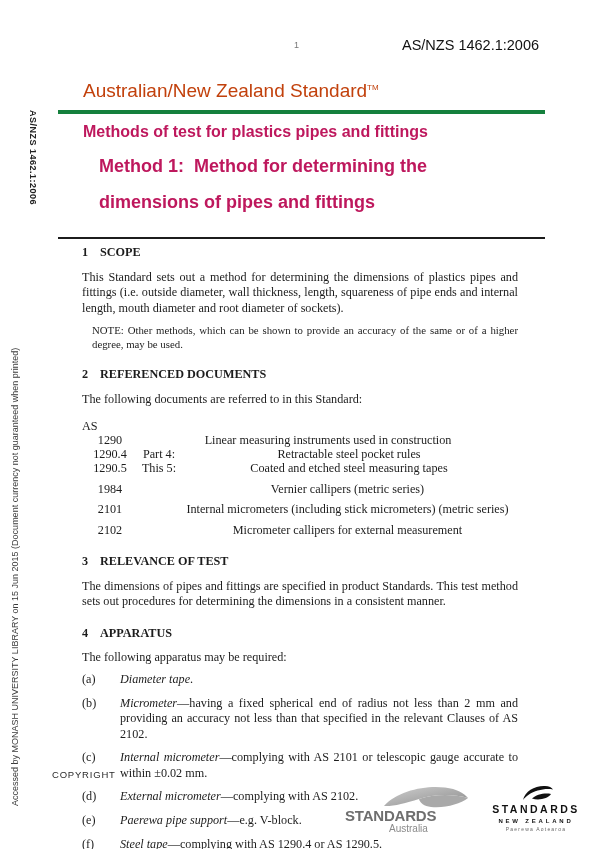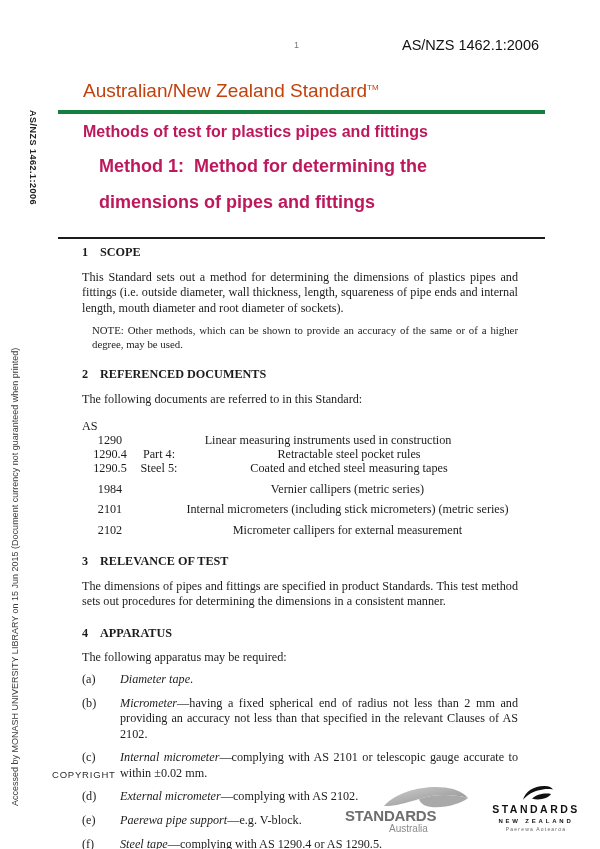--- a/index.html
+++ b/index.html
@@ -134,21 +134,21 @@
 
       <span class="ref-title">Linear measuring instruments used in construction</span>
     </div>
     <div class="ref-row">
       <span class="ref-code">1290.4</span>
       <span class="ref-part">Part 4:</span>
       <span class="ref-title">Retractable steel pocket rules</span>
     </div>
     <div class="ref-row">
       <span class="ref-code">1290.5</span>
-      <span class="ref-part">Steel 5:</span>
+      <span class="ref-part">This 5:</span>
       <span class="ref-title">Coated and etched steel measuring tapes</span>
     </div>
     <div class="ref-row gap">
       <span class="ref-code">1984</span>
 
       <span class="ref-title">Vernier callipers (metric series)</span>
     </div>
     <div class="ref-row gap">
       <span class="ref-code">2101</span>
 

